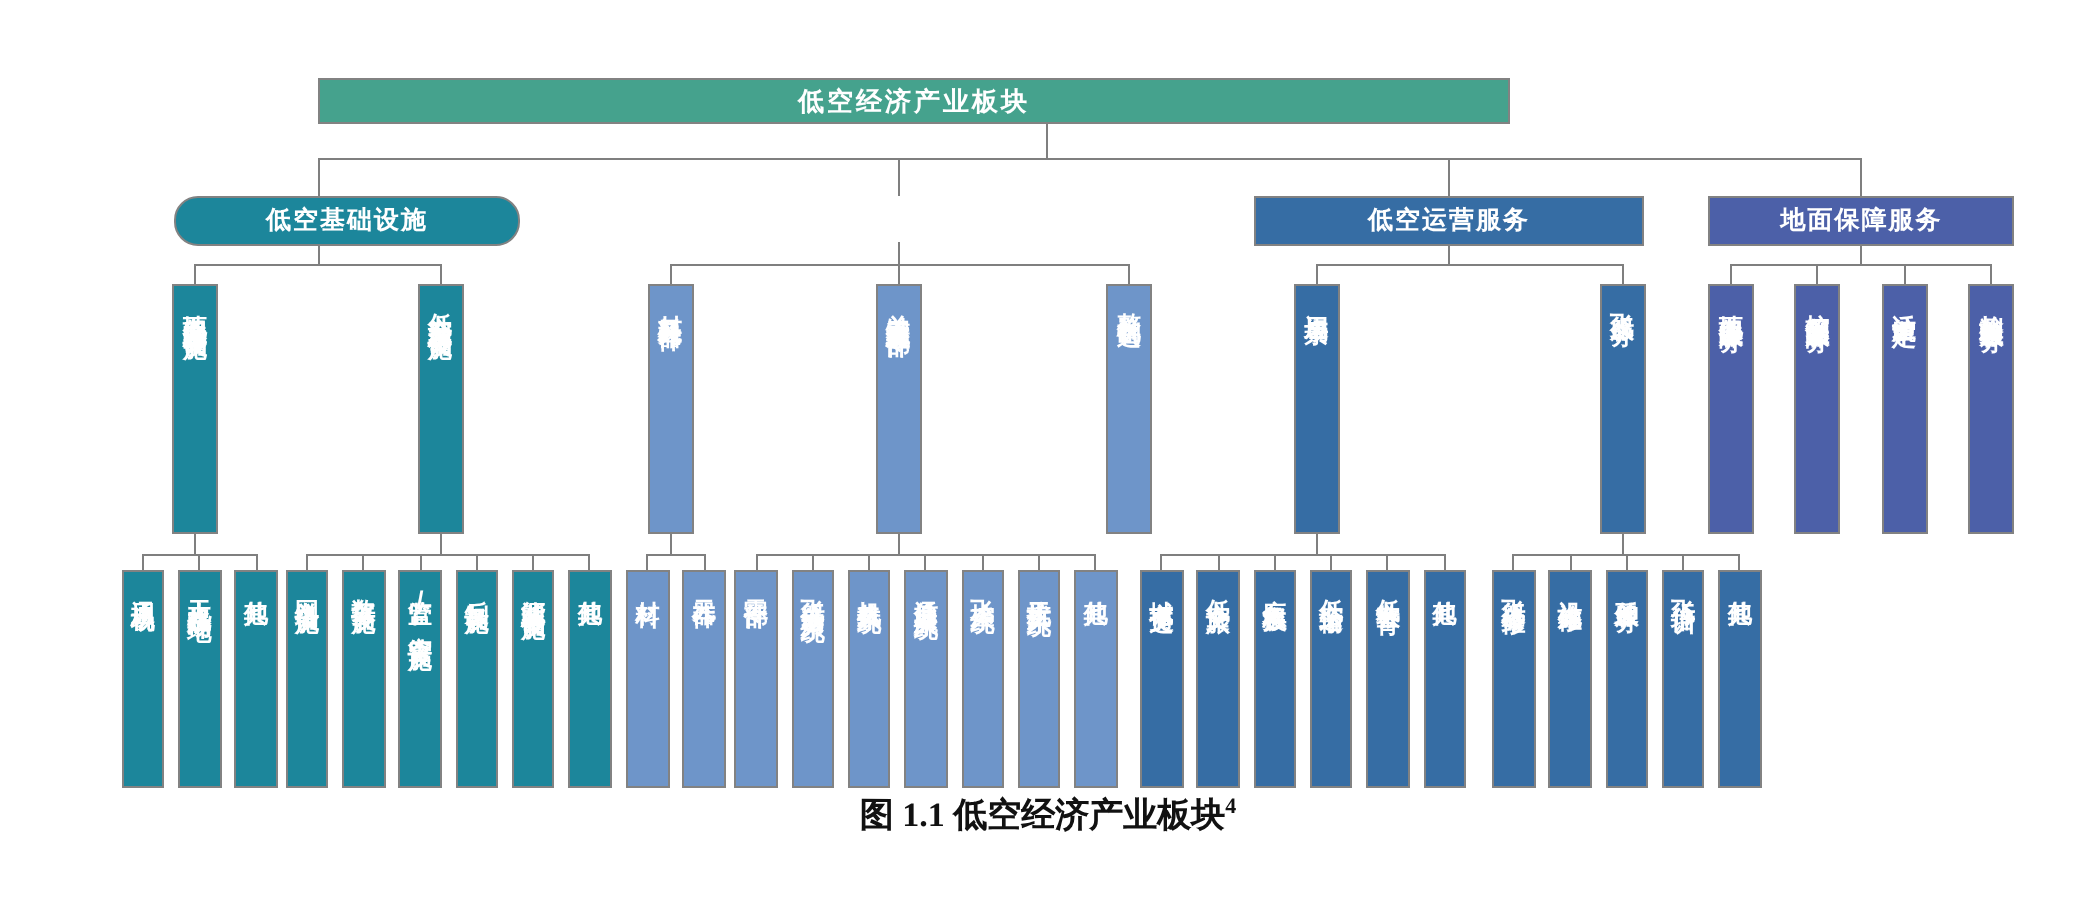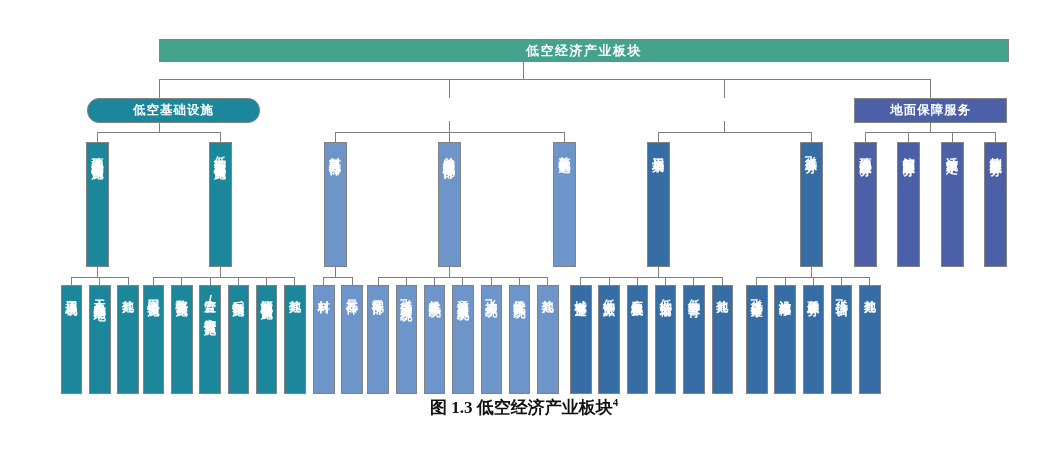--- a/index.html
+++ b/index.html
@@ -23,21 +23,21 @@
   .caption{
     position:absolute;left:0;top:396px;width:1048px;text-align:center;
     font-family:"Liberation Serif",serif;font-weight:bold;font-size:17px;color:#111;
   }
   .caption sup{font-size:11px;font-weight:bold;}
 </style>
 </head>
 <body>
 
 <div id="stage">
-  <div class="caption"><span>图 1.3 低空经济产业板块</span><sup>4</sup></div>
+  <div class="caption"><span>图 1.1 低空经济产业板块</span><sup>4</sup></div>
 <div class="connector" style="left: 523px; top: 62px; width: 1px; height: 17px; background: rgb(127, 127, 127);"></div>
     <div class="connector" style="left: 158.5px; top: 79px; width: 772.8px; height: 1px; background: rgb(127, 127, 127);"></div>
     <div class="connector" style="left: 158.5px; top: 79px; width: 1px; height: 19px; background: rgb(127, 127, 127);"></div>
     <div class="connector" style="left: 158.5px; top: 121px; width: 1px; height: 11px; background: rgb(127, 127, 127);"></div>
     <div class="connector" style="left: 97px; top: 132px; width: 123.5px; height: 1px; background: rgb(127, 127, 127);"></div>
     <div class="connector" style="left: 97px; top: 132px; width: 1px; height: 10px; background: rgb(127, 127, 127);"></div>
     <div class="connector" style="left: 97px; top: 265px; width: 1px; height: 12px; background: rgb(127, 127, 127);"></div>
     <div class="connector" style="left: 70.95px; top: 277px; width: 57.6px; height: 1px; background: rgb(127, 127, 127);"></div>
     <div class="connector" style="left: 70.95px; top: 277px; width: 1px; height: 8px; background: rgb(127, 127, 127);"></div>
     <div class="node vert" style="left: 60.7px; top: 285px; width: 21.5px; height: 109px; background: rgb(28, 134, 155); border-color: rgb(130, 130, 130);">
@@ -194,20 +194,23 @@
     <div class="node vert" style="left: 830.9px; top: 285px; width: 21.5px; height: 109px; background: rgb(54, 109, 164); border-color: rgb(130, 130, 130);">
       <span class="lbl" style="color: rgb(255, 255, 255);">飞行培训</span>
     </div>
     <div class="connector" style="left: 869.45px; top: 277px; width: 1px; height: 8px; background: rgb(127, 127, 127);"></div>
     <div class="node vert" style="left: 859.2px; top: 285px; width: 21.5px; height: 109px; background: rgb(54, 109, 164); border-color: rgb(130, 130, 130);">
       <span class="lbl" style="color: rgb(255, 255, 255);">其他</span>
     </div>
     <div class="node vert" style="left: 799.5px; top: 142px; width: 23px; height: 125px; background: rgb(54, 109, 164); border-color: rgb(130, 130, 130);">
       <span class="lbl" style="color: rgb(255, 255, 255);">飞行服务</span>
     </div>
+    <div class="node horiz" style="left: 627.3px; top: 98px; width: 194.4px; height: 25px; background: rgb(54, 109, 164); border-color: rgb(130, 130, 130);">
+      <span class="lbl" style="color: rgb(255, 255, 255);">低空运营服务</span>
+    </div>
     <div class="connector" style="left: 930.3px; top: 79px; width: 1px; height: 19px; background: rgb(127, 127, 127);"></div>
     <div class="connector" style="left: 930.3px; top: 121px; width: 1px; height: 11px; background: rgb(127, 127, 127);"></div>
     <div class="connector" style="left: 865px; top: 132px; width: 131.3px; height: 1px; background: rgb(127, 127, 127);"></div>
     <div class="connector" style="left: 865px; top: 132px; width: 1px; height: 10px; background: rgb(127, 127, 127);"></div>
     <div class="node vert" style="left: 854px; top: 142px; width: 23px; height: 125px; background: rgb(76, 96, 168); border-color: rgb(130, 130, 130);">
       <span class="lbl" style="color: rgb(255, 255, 255);">地面保障服务</span>
     </div>
     <div class="connector" style="left: 908.3px; top: 132px; width: 1px; height: 10px; background: rgb(127, 127, 127);"></div>
     <div class="node vert" style="left: 897.3px; top: 142px; width: 23px; height: 125px; background: rgb(76, 96, 168); border-color: rgb(130, 130, 130);">
       <span class="lbl" style="color: rgb(255, 255, 255);">控制保障服务</span>
@@ -216,16 +219,16 @@
     <div class="node vert" style="left: 940.5px; top: 142px; width: 23px; height: 125px; background: rgb(76, 96, 168); border-color: rgb(130, 130, 130);">
       <span class="lbl" style="color: rgb(255, 255, 255);">适航审定</span>
     </div>
     <div class="connector" style="left: 995.3px; top: 132px; width: 1px; height: 10px; background: rgb(127, 127, 127);"></div>
     <div class="node vert" style="left: 984.3px; top: 142px; width: 23px; height: 125px; background: rgb(76, 96, 168); border-color: rgb(130, 130, 130);">
       <span class="lbl" style="color: rgb(255, 255, 255);">检测检验服务</span>
     </div>
     <div class="node horiz" style="left: 854.3px; top: 98px; width: 153px; height: 25px; background: rgb(76, 96, 168); border-color: rgb(130, 130, 130);">
       <span class="lbl" style="color: rgb(255, 255, 255);">地面保障服务</span>
     </div>
-    <div class="node horiz root-bar" style="left: 159px; top: 39px; width: 850px; height: 23px; background: rgb(69, 162, 141); border-color: rgb(130, 130, 130);">
+    <div class="node horiz root-bar" style="left: 159px; top: 39px; width: 596px; height: 23px; background: rgb(69, 162, 141); border-color: rgb(130, 130, 130);">
       <span class="lbl" style="color: rgb(255, 255, 255);">低空经济产业板块</span>
     </div>
   </div>
 
 </body></html>

